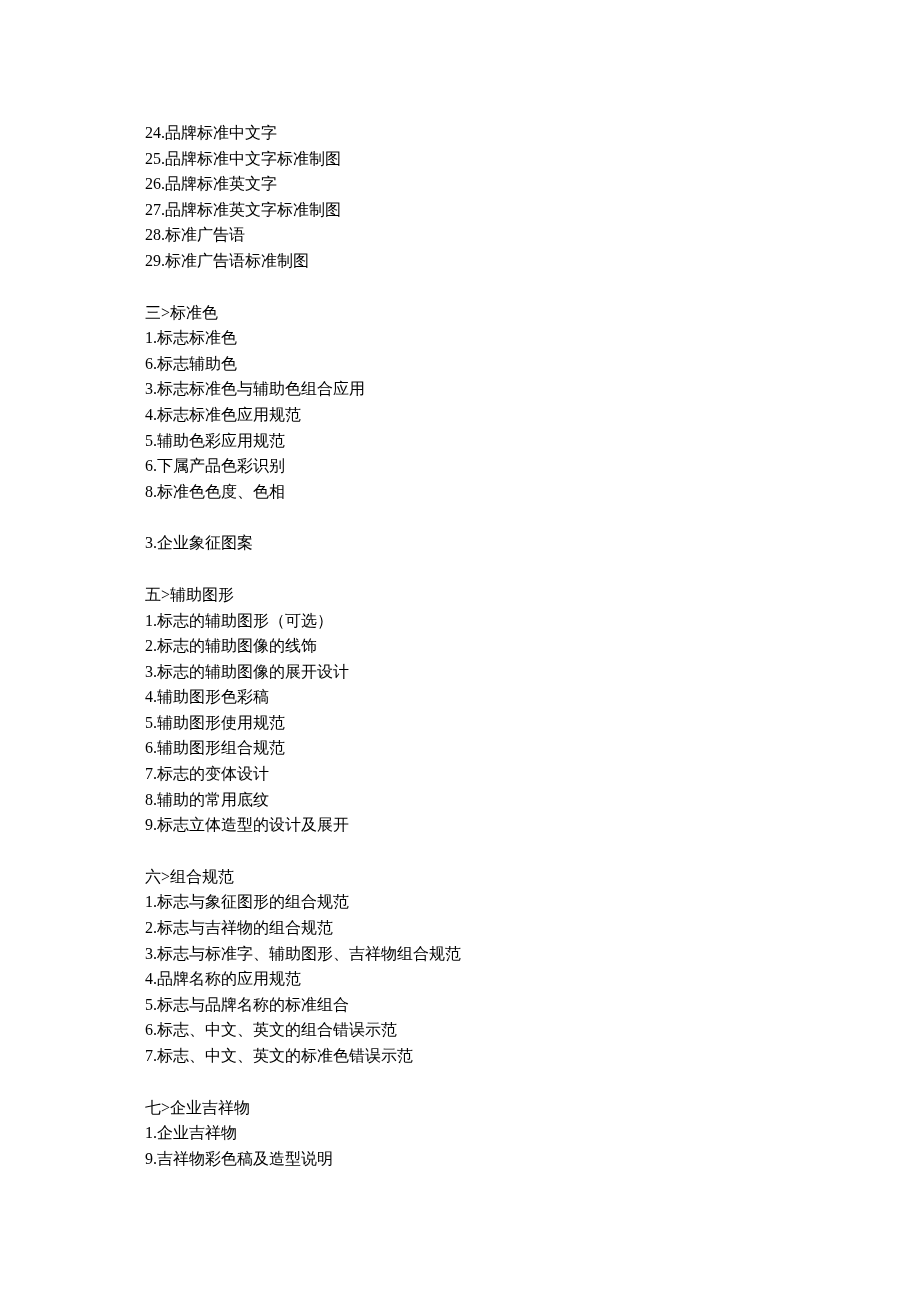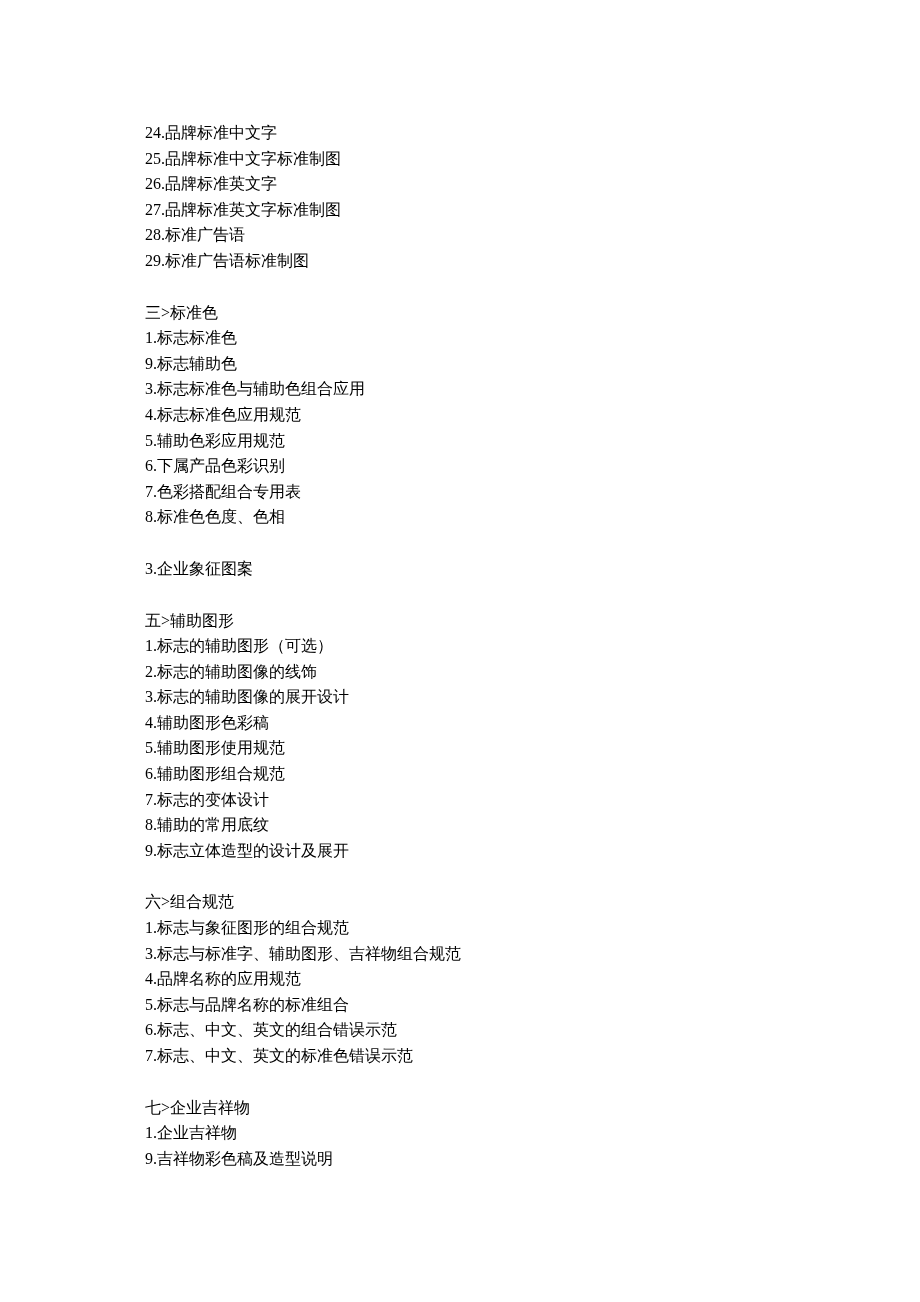--- a/index.html
+++ b/index.html
@@ -36,26 +36,25 @@
     <div class="line">27.品牌标准英文字标准制图</div>
     <div class="line">28.标准广告语</div>
     <div class="line">29.标准广告语标准制图</div>
   </div>
 
   <div class="section-gap"></div>
 
   <div>
     <div class="line">三&gt;标准色</div>
     <div class="line">1.标志标准色</div>
-    <div class="line">9.标志辅助色</div>
+    <div class="line">6.标志辅助色</div>
     <div class="line">3.标志标准色与辅助色组合应用</div>
     <div class="line">4.标志标准色应用规范</div>
     <div class="line">5.辅助色彩应用规范</div>
     <div class="line">6.下属产品色彩识别</div>
-    <div class="line">7.色彩搭配组合专用表</div>
     <div class="line">8.标准色色度、色相</div>
   </div>
 
   <div class="section-gap"></div>
 
   <div>
     <div class="line">3.企业象征图案</div>
   </div>
 
   <div class="section-gap"></div>
@@ -71,20 +70,21 @@
     <div class="line">7.标志的变体设计</div>
     <div class="line">8.辅助的常用底纹</div>
     <div class="line">9.标志立体造型的设计及展开</div>
   </div>
 
   <div class="section-gap"></div>
 
   <div>
     <div class="line">六&gt;组合规范</div>
     <div class="line">1.标志与象征图形的组合规范</div>
+    <div class="line">2.标志与吉祥物的组合规范</div>
     <div class="line">3.标志与标准字、辅助图形、吉祥物组合规范</div>
     <div class="line">4.品牌名称的应用规范</div>
     <div class="line">5.标志与品牌名称的标准组合</div>
     <div class="line">6.标志、中文、英文的组合错误示范</div>
     <div class="line">7.标志、中文、英文的标准色错误示范</div>
   </div>
 
   <div class="section-gap"></div>
 
   <div>

